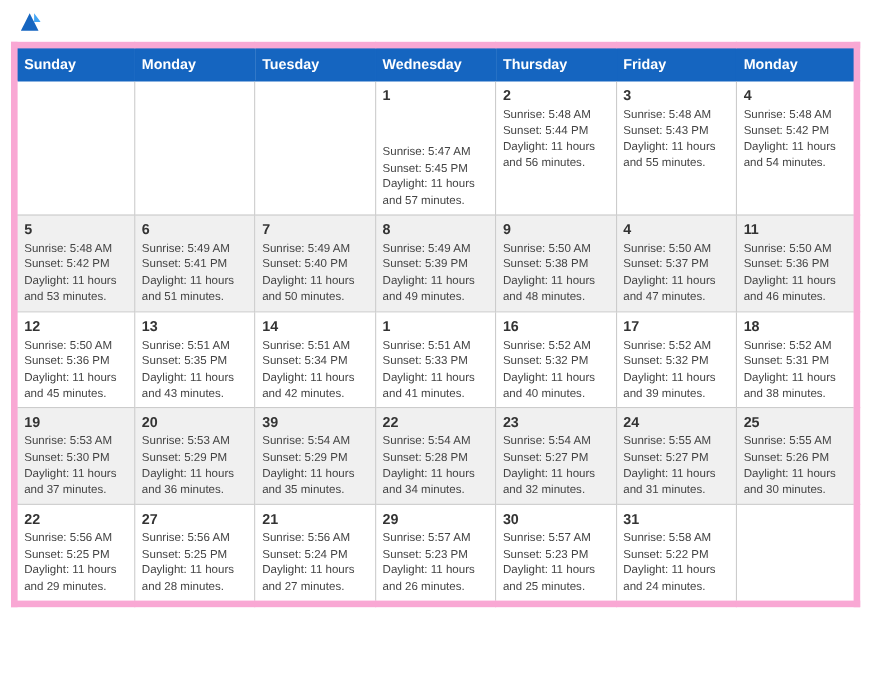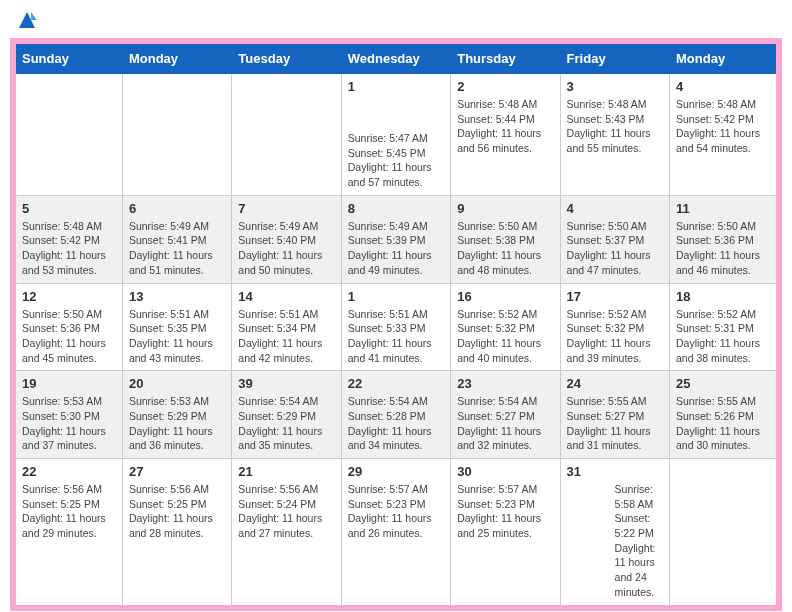--- a/index.html
+++ b/index.html
@@ -346,21 +346,21 @@
         </td>
         <td>
           <div class="day-number">30</div>
           <div class="day-info" style="white-space: pre-line;">Sunrise: 5:57 AM
 Sunset: 5:23 PM
 Daylight: 11 hours
 and 25 minutes.</div>
         </td>
         <td>
           <div class="day-number">31</div>
-          <div class="day-info" style="white-space: pre-line; margin-left: 48px;">Sunrise: 5:58 AM
+          <div class="day-info" style="white-space: pre-line;">Sunrise: 5:58 AM
 Sunset: 5:22 PM
 Daylight: 11 hours
 and 24 minutes.</div>
         </td>
         <td></td>
       </tr>
     </tbody>
 </table>
 
 </body></html>

